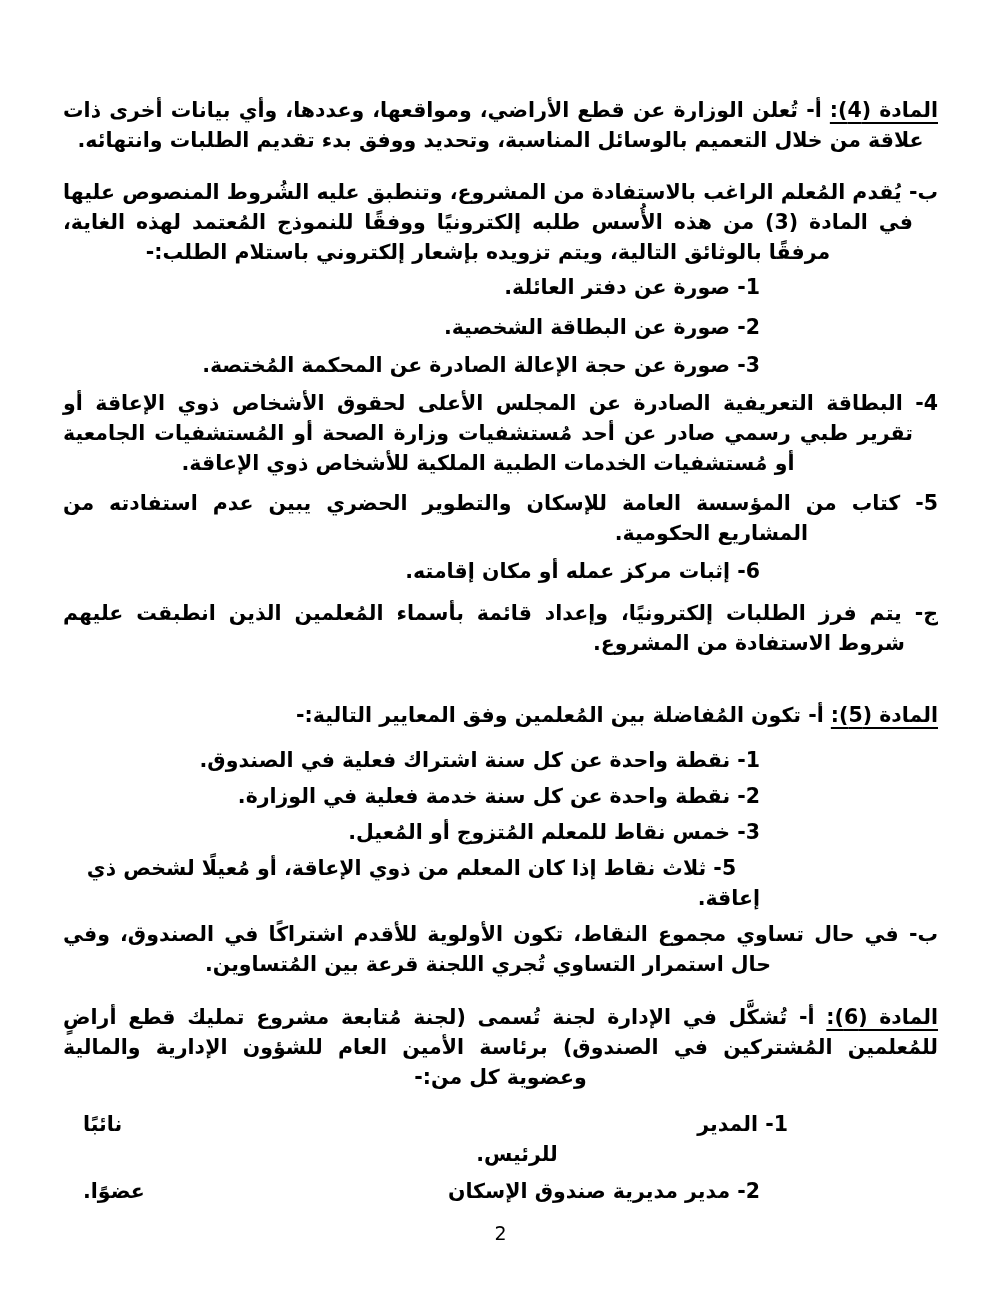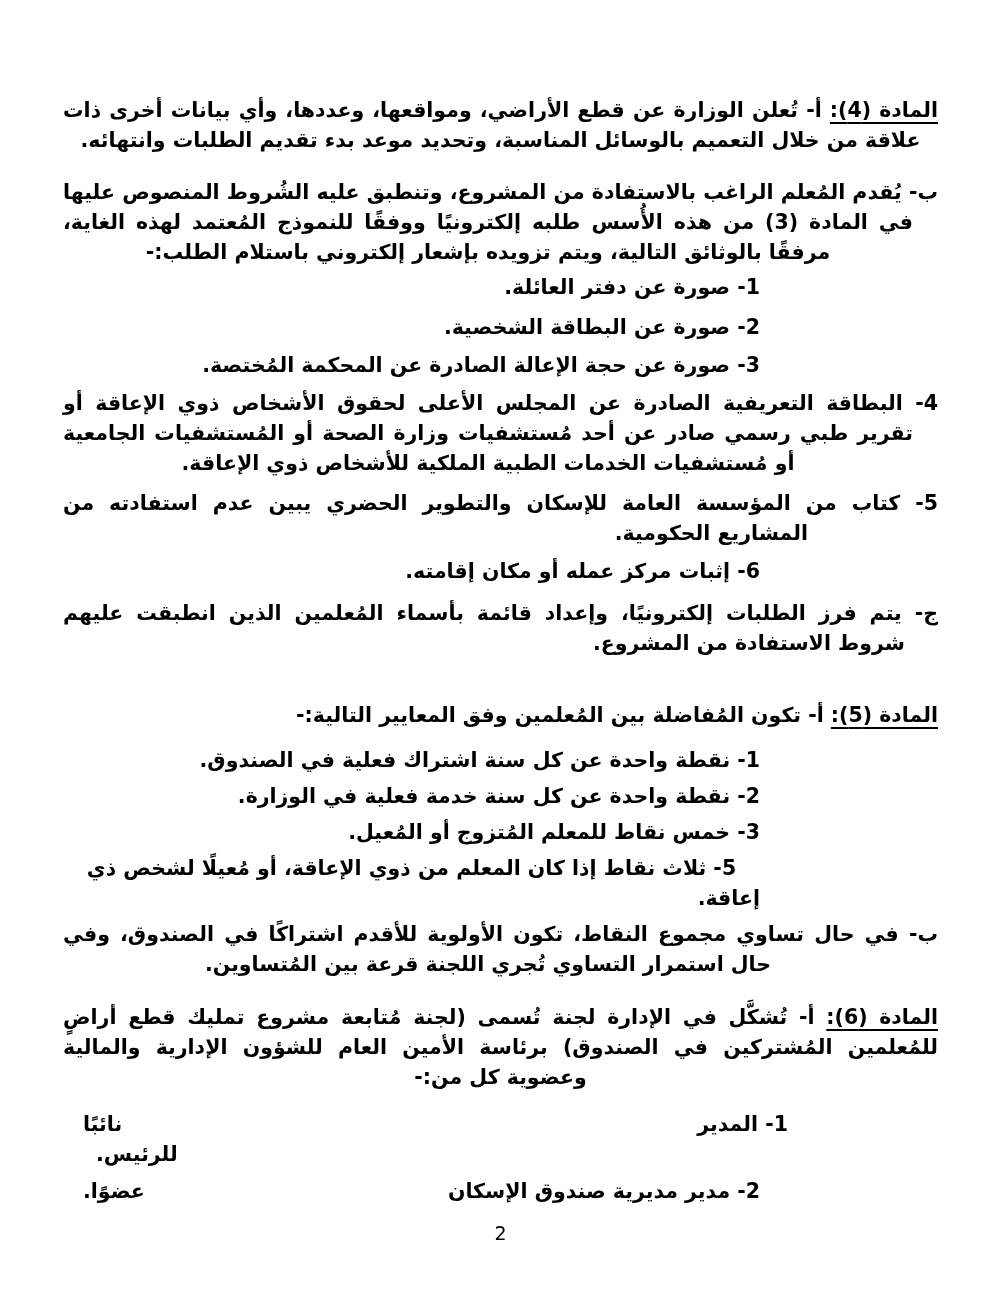--- a/index.html
+++ b/index.html
@@ -37,39 +37,39 @@
     text-underline-offset: 5px;
   }
   .member-row {
     display: flex;
     justify-content: space-between;
     align-items: baseline;
     font-size: 20.5px; font-weight: 700; line-height: 30px;
     padding-right: 150px; padding-left: 20px;
   }
   .member-row.tab178 { padding-right: 178px; }
-  .wrap-right { text-align: left; padding-left: 33px; }
+  .wrap-right { text-align: center; padding-left: 33px; }
   .page-number {
     margin: 0;
     font-size: 19px; font-weight: 400;
     text-align: center; line-height: 30px;
   }
   
   .mb5{margin-bottom:5px}.mb6{margin-bottom:6px}.mb7{margin-bottom:7px}
   .mb8{margin-bottom:8px}.mb10{margin-bottom:10px}.mb12{margin-bottom:12px}
   .mb15{margin-bottom:15px}.mb17{margin-bottom:17px}.mb22{margin-bottom:22px}
   .mb23{margin-bottom:23px}.mb42{margin-bottom:42px}
 </style>
 </head>
 <body>
 
 <div class="page">
 
   <section>
-    <p class="para center-last mb22"><span class="article-heading">المادة (4):</span> <span>أ-</span> <span>تُعلن الوزارة عن قطع الأراضي، ومواقعها، وعددها، وأي بيانات أخرى ذات علاقة من خلال التعميم بالوسائل المناسبة، وتحديد موعد بدء تقديم الطلبات وانتهائه.</span></p>
+    <p class="para center-last mb22"><span class="article-heading">المادة (4):</span> <span>أ-</span> <span>تُعلن الوزارة عن قطع الأراضي، ومواقعها، وعددها، وأي بيانات أخرى ذات علاقة من خلال التعميم بالوسائل المناسبة، وتحديد ووفق بدء تقديم الطلبات وانتهائه.</span></p>
 
     <p class="para center-last hang25 mb5"><span>ب-</span> <span>يُقدم المُعلم الراغب بالاستفادة من المشروع، وتنطبق عليه الشُروط المنصوص عليها في المادة (3) من هذه الأُسس طلبه إلكترونيًا ووفقًا للنموذج المُعتمد لهذه الغاية، مرفقًا بالوثائق التالية، ويتم تزويده بإشعار إلكتروني باستلام الطلب:-</span></p>
 
     <p class="para tab-item mb10">1- صورة عن دفتر العائلة.</p>
     <p class="para tab-item mb8">2- صورة عن البطاقة الشخصية.</p>
     <p class="para tab-item mb8">3- صورة عن حجة الإعالة الصادرة عن المحكمة المُختصة.</p>
     <p class="para center-last hang25 mb10">4- البطاقة التعريفية الصادرة عن المجلس الأعلى لحقوق الأشخاص ذوي الإعاقة أو تقرير طبي رسمي صادر عن أحد مُستشفيات وزارة الصحة أو المُستشفيات الجامعية أو مُستشفيات الخدمات الطبية الملكية للأشخاص ذوي الإعاقة.</p>
     <p class="para hang130 mb8">5- كتاب من المؤسسة العامة للإسكان والتطوير الحضري يبين عدم استفادته من المشاريع الحكومية.</p>
     <p class="para tab-item mb12">6- إثبات مركز عمله أو مكان إقامته.</p>
 

